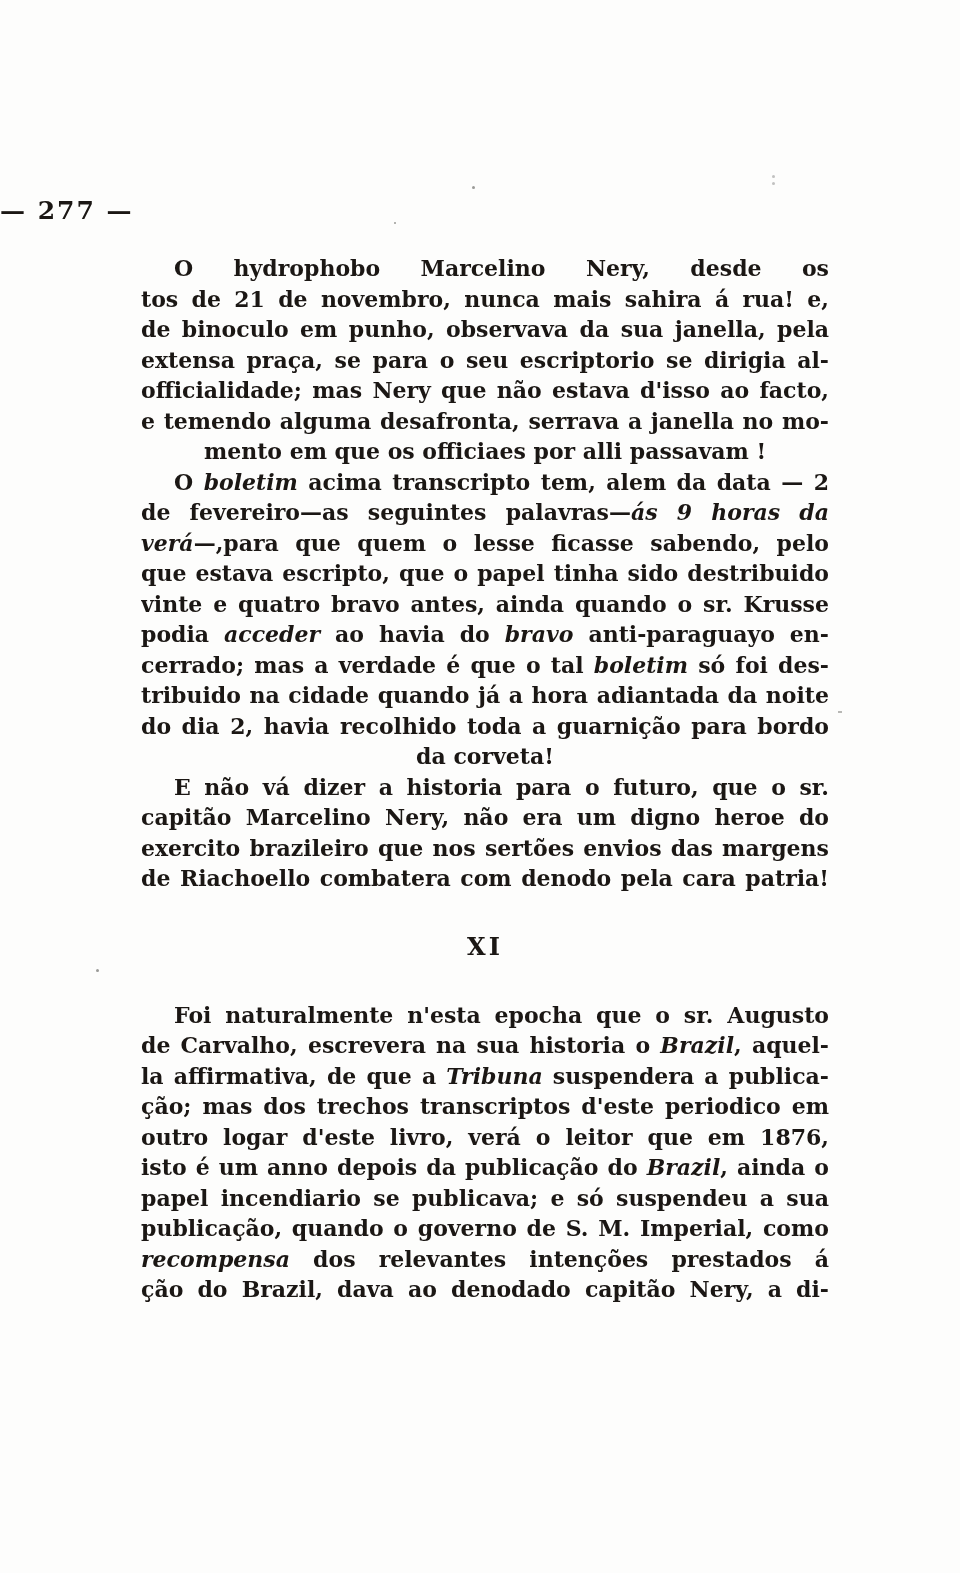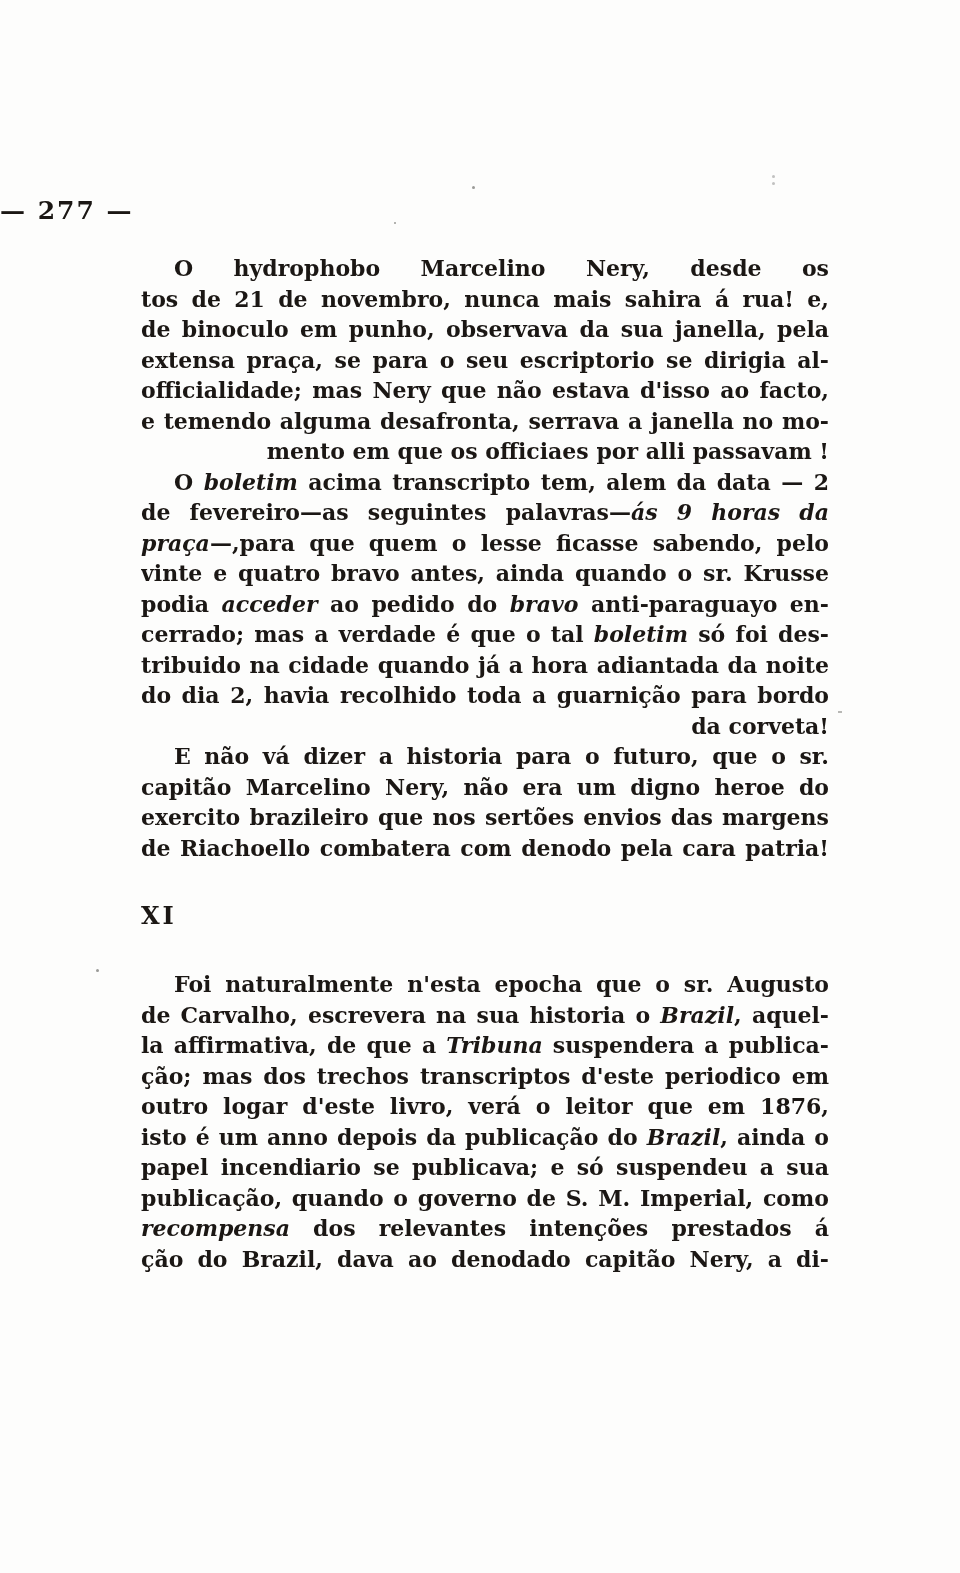--- a/index.html
+++ b/index.html
@@ -28,35 +28,35 @@
     left: 141px;
     width: 688px;
     font-weight: bold;
   }
   .para { margin: 0; }
   .line {
     height: 30.5px;
     line-height: 30.5px;
     font-size: 22px;
     overflow: hidden;
-    text-align: right;
+    text-align: center;
   }
   .line.j {
     text-align: justify;
     -moz-text-align-last: justify;
     text-align-last: justify;
   }
   .line.ind { padding-left: 33px; }
   .it { font-style: italic; }
   .heading {
     margin-top: 38px;
     margin-bottom: 38px;
     height: 30px;
     line-height: 30px;
-    text-align: left;
+    text-align: center;
     font-size: 24px;
     letter-spacing: 3px;
   }
   .speck {
     position: absolute;
     background: #9a9a97;
     border-radius: 50%;
   }
 </style>
 </head>
@@ -70,23 +70,24 @@
         <div class="line j"><span>tos de 21 de novembro, nunca mais sahira á rua! e,</span></div>
         <div class="line j"><span>de binoculo em punho, observava da sua janella, pela</span></div>
         <div class="line j"><span>extensa praça, se para o seu escriptorio se dirigia al-</span></div>
         <div class="line j"><span>officialidade; mas Nery que não estava d'isso ao facto,</span></div>
         <div class="line j"><span>e temendo alguma desafronta, serrava a janella no mo-</span></div>
         <div class="line"><span>mento em que os officiaes por alli passavam !</span></div>
       </div>
       <div class="para">
         <div class="line j ind"><span>O </span><span class="it">boletim</span><span> acima transcripto tem, alem da data — 2</span></div>
         <div class="line j"><span>de fevereiro—as seguintes palavras—</span><span class="it">ás 9 horas da</span></div>
-        <div class="line j"><span class="it">praça</span><span>—,para que quem o lesse ficasse sabendo, pelo</span></div>
+        <div class="line j"><span class="it">verá</span><span>—,para que quem o lesse ficasse sabendo, pelo</span></div>
+        <div class="line j"><span>que estava escripto, que o papel tinha sido destribuido</span></div>
         <div class="line j"><span>vinte e quatro bravo antes, ainda quando o sr. Krusse</span></div>
-        <div class="line j"><span>podia </span><span class="it">acceder</span><span> ao pedido do </span><span class="it">bravo</span><span> anti-paraguayo en-</span></div>
+        <div class="line j"><span>podia </span><span class="it">acceder</span><span> ao havia do </span><span class="it">bravo</span><span> anti-paraguayo en-</span></div>
         <div class="line j"><span>cerrado; mas a verdade é que o tal </span><span class="it">boletim</span><span> só foi des-</span></div>
         <div class="line j"><span>tribuido na cidade quando já a hora adiantada da noite</span></div>
         <div class="line j"><span>do dia 2, havia recolhido toda a guarnição para bordo</span></div>
         <div class="line"><span>da corveta!</span></div>
       </div>
       <div class="para">
         <div class="line j ind"><span>E não vá dizer a historia para o futuro, que o sr.</span></div>
         <div class="line j"><span>capitão Marcelino Nery, não era um digno heroe do</span></div>
         <div class="line j"><span>exercito brazileiro que nos sertões envios das margens</span></div>
         <div class="line j"><span>de Riachoello combatera com denodo pela cara patria!</span></div>

